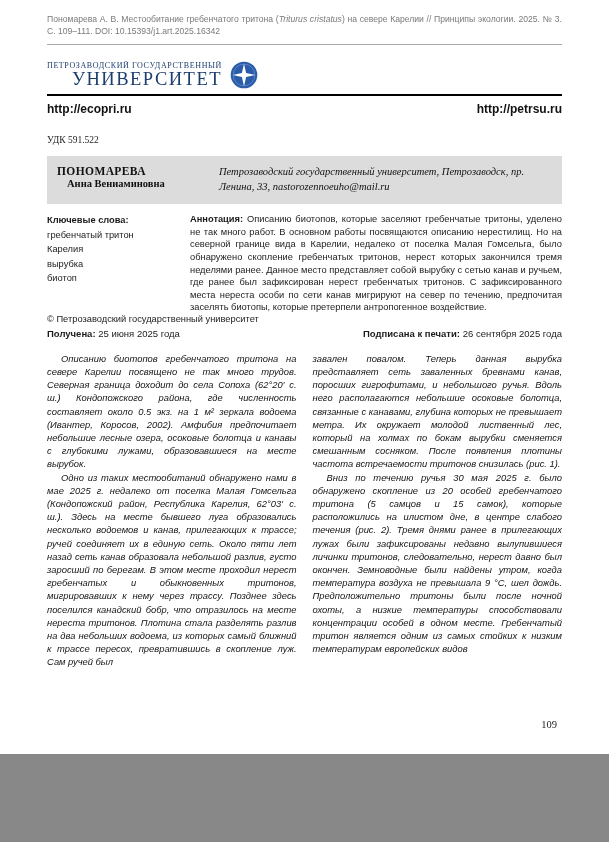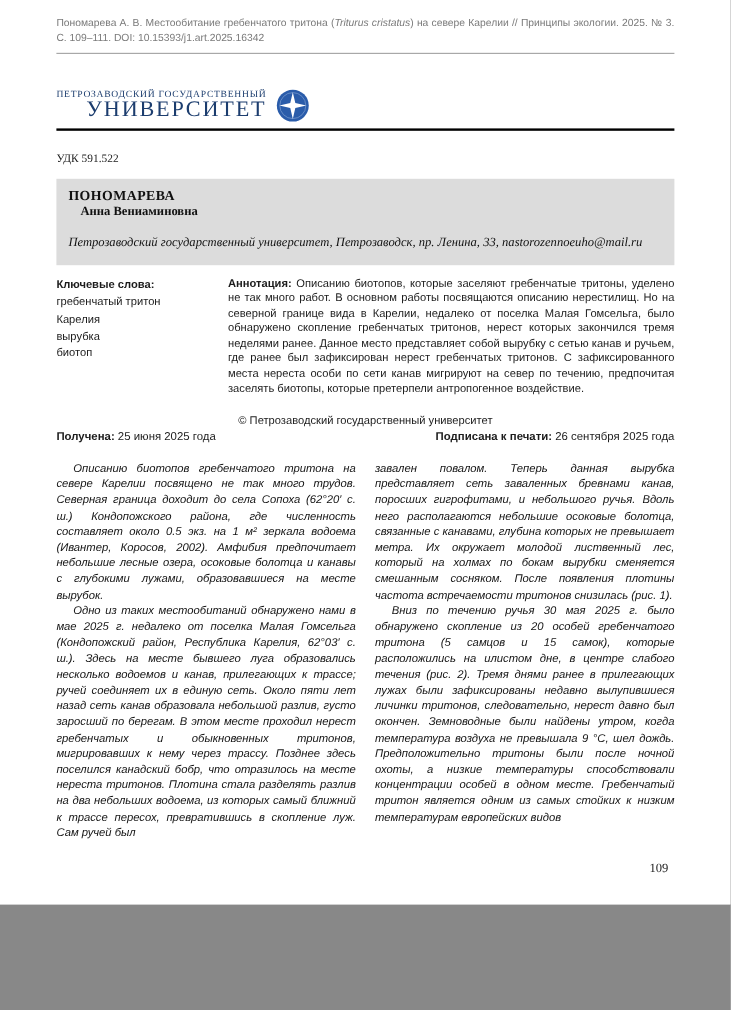--- a/index.html
+++ b/index.html
@@ -21,61 +21,61 @@
   }
   .citation i { font-style: italic; }
   .rule-thin { border-top: 1px solid #a8a8a8; margin-top: 7px; }
 
   
   .logo-row { display: flex; justify-content: space-between; align-items: flex-start; margin-top: 10px; }
   .journal-logo { display: flex; align-items: center; gap: 6px; }
   .journal-icon svg { display: block; }
   .journal-tagline { font-size: 9.5px; font-weight: bold; color: #111; }
   .journal-name { font-size: 13.5px; font-weight: bold; letter-spacing: 0.6px; color: #111; margin-top: 1px; }
-  .uni-logo { display: flex; align-items: center; gap: 8px; margin-top: 19px; }
+  .uni-logo { display: flex; align-items: center; gap: 8px; margin-top: 6px; }
   .uni-text { text-align: right; color: #1c3d6e; }
   .uni-top { font-size: 8px; letter-spacing: 0.6px; font-family: "Liberation Serif", serif; }
   .uni-bottom { font-size: 18.5px; letter-spacing: 1.5px; font-family: "Liberation Serif", serif; line-height: 1; }
   .uni-emblem svg { display: block; }
   .rule-thick { border-top: 2.5px solid #000; margin-top: 5px; }
   .url-row { display: flex; justify-content: space-between; margin-top: 6px; }
   .url { font-size: 12px; font-weight: bold; color: #111; text-decoration: none; }
 
   
   .udc { margin-top: 19px; font-family: "Liberation Serif", serif; font-size: 9.5px; }
   .title {
     margin: 9px auto 0 auto; max-width: 430px;
     font-family: "Liberation Serif", serif; font-weight: bold;
     font-size: 17.5px; line-height: 1.28; text-align: center; color: #000;
   }
   .title em { font-style: italic; }
 
   .author-block {
     margin-top: 11px; background: #dcdcdc;
     padding: 9px 10px 10px 10px;
-    display: flex; gap: 14px; flex-direction: column;
+    display: flex; gap: 14px;
   }
   .author-name { width: 148px; flex: none; font-family: "Liberation Serif", serif; font-weight: bold; color: #111; }
   .author-surname { font-size: 11.5px; letter-spacing: 0.4px; }
   .author-given { font-size: 10.5px; padding-left: 10px; margin-top: 1px; }
   .affiliation {
     flex: 1; font-family: "Liberation Serif", serif; font-style: italic;
     font-size: 10.5px; line-height: 1.4; color: #111;
   }
   .email { color: #111; text-decoration: none; font-style: italic; }
 
   
   .meta-block { display: flex; margin-top: 9px; }
   .kw-col { width: 143px; flex: none; font-size: 9.3px; line-height: 1.55; }
   .kw-label { font-weight: bold; }
   .abs-col { flex: 1; }
   .abstract { font-size: 9.3px; line-height: 1.35; text-align: justify; }
   .abstract b { font-weight: bold; }
 
-  .copyright { text-align: center; font-size: 9.3px; margin-top: 15px; }
+  .copyright { text-align: left; font-size: 9.3px; margin-top: 0; }
   .dates-row { display: flex; justify-content: space-between; font-size: 9.5px; margin-top: 4px; }
   .dates-row b { font-weight: bold; }
 
   
   .columns { display: flex; gap: 16px; margin-top: 13px; font-style: italic; }
   .col { width: calc(50% - 8px); }
   .para {
     font-size: 9.4px; line-height: 13.2px;
     text-align: justify; color: #141414;
   }
@@ -106,20 +106,24 @@
         <svg width="28" height="28" viewBox="0 0 40 40" aria-hidden="true">
           <circle cx="20" cy="20" r="19" fill="#2a5caa"></circle>
           <circle cx="20" cy="20" r="15.5" fill="none" stroke="#6f93c9" stroke-width="1"></circle>
           <polygon points="20,4 23,17 36,20 23,23 20,36 17,23 4,20 17,17" fill="#ffffff"></polygon>
         </svg>
       </span>
     </div>
   </div>
   <div class="rule-thick"></div>
 
+  <div class="url-row">
+    <a href="#" class="url">http://ecopri.ru</a>
+    <a href="#" class="url">http://petrsu.ru</a>
+  </div>
 
   <div class="udc">УДК 591.522</div>
 
 
   <div class="author-block">
     <div class="author-name">
       <div class="author-surname">ПОНОМАРЕВА</div>
       <div class="author-given">Анна Вениаминовна</div>
     </div>
     <div class="affiliation">

